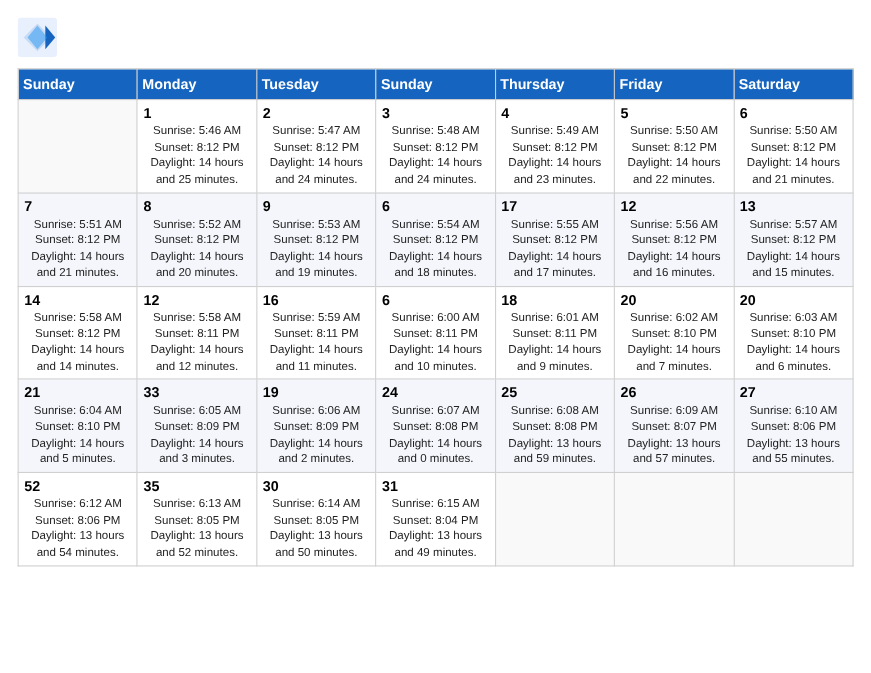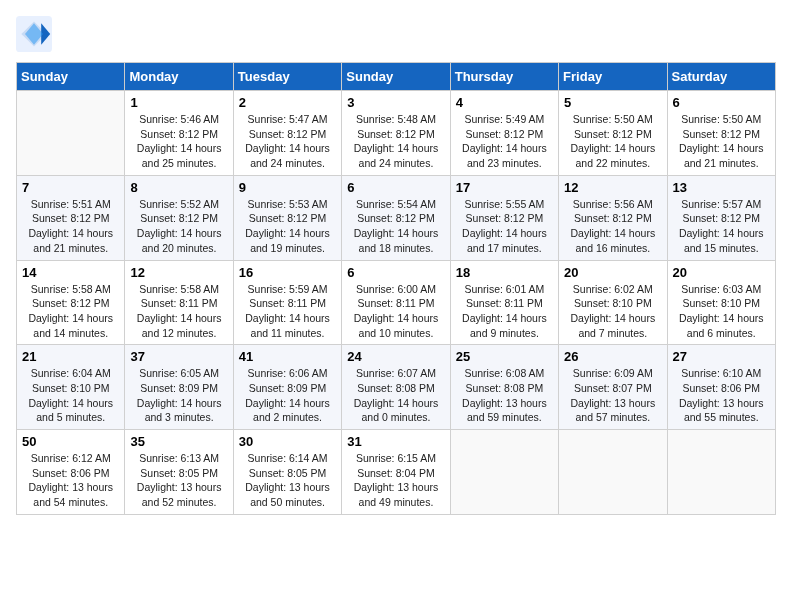--- a/index.html
+++ b/index.html
@@ -206,25 +206,25 @@
           <span class="day-num">20</span>
           <div class="day-info">Sunrise: 6:03 AM<br>Sunset: 8:10 PM<br>Daylight: 14 hours and 6 minutes.</div>
         </td>
       </tr>
       <tr>
         <td>
           <span class="day-num">21</span>
           <div class="day-info">Sunrise: 6:04 AM<br>Sunset: 8:10 PM<br>Daylight: 14 hours and 5 minutes.</div>
         </td>
         <td>
-          <span class="day-num">37</span>
+          <span class="day-num">33</span>
           <div class="day-info">Sunrise: 6:05 AM<br>Sunset: 8:09 PM<br>Daylight: 14 hours and 3 minutes.</div>
         </td>
         <td>
-          <span class="day-num">41</span>
+          <span class="day-num">19</span>
           <div class="day-info">Sunrise: 6:06 AM<br>Sunset: 8:09 PM<br>Daylight: 14 hours and 2 minutes.</div>
         </td>
         <td>
           <span class="day-num">24</span>
           <div class="day-info">Sunrise: 6:07 AM<br>Sunset: 8:08 PM<br>Daylight: 14 hours and 0 minutes.</div>
         </td>
         <td>
           <span class="day-num">25</span>
           <div class="day-info">Sunrise: 6:08 AM<br>Sunset: 8:08 PM<br>Daylight: 13 hours and 59 minutes.</div>
         </td>
@@ -232,21 +232,21 @@
           <span class="day-num">26</span>
           <div class="day-info">Sunrise: 6:09 AM<br>Sunset: 8:07 PM<br>Daylight: 13 hours and 57 minutes.</div>
         </td>
         <td>
           <span class="day-num">27</span>
           <div class="day-info">Sunrise: 6:10 AM<br>Sunset: 8:06 PM<br>Daylight: 13 hours and 55 minutes.</div>
         </td>
       </tr>
       <tr>
         <td>
-          <span class="day-num">50</span>
+          <span class="day-num">52</span>
           <div class="day-info">Sunrise: 6:12 AM<br>Sunset: 8:06 PM<br>Daylight: 13 hours and 54 minutes.</div>
         </td>
         <td>
           <span class="day-num">35</span>
           <div class="day-info">Sunrise: 6:13 AM<br>Sunset: 8:05 PM<br>Daylight: 13 hours and 52 minutes.</div>
         </td>
         <td>
           <span class="day-num">30</span>
           <div class="day-info">Sunrise: 6:14 AM<br>Sunset: 8:05 PM<br>Daylight: 13 hours and 50 minutes.</div>
         </td>

